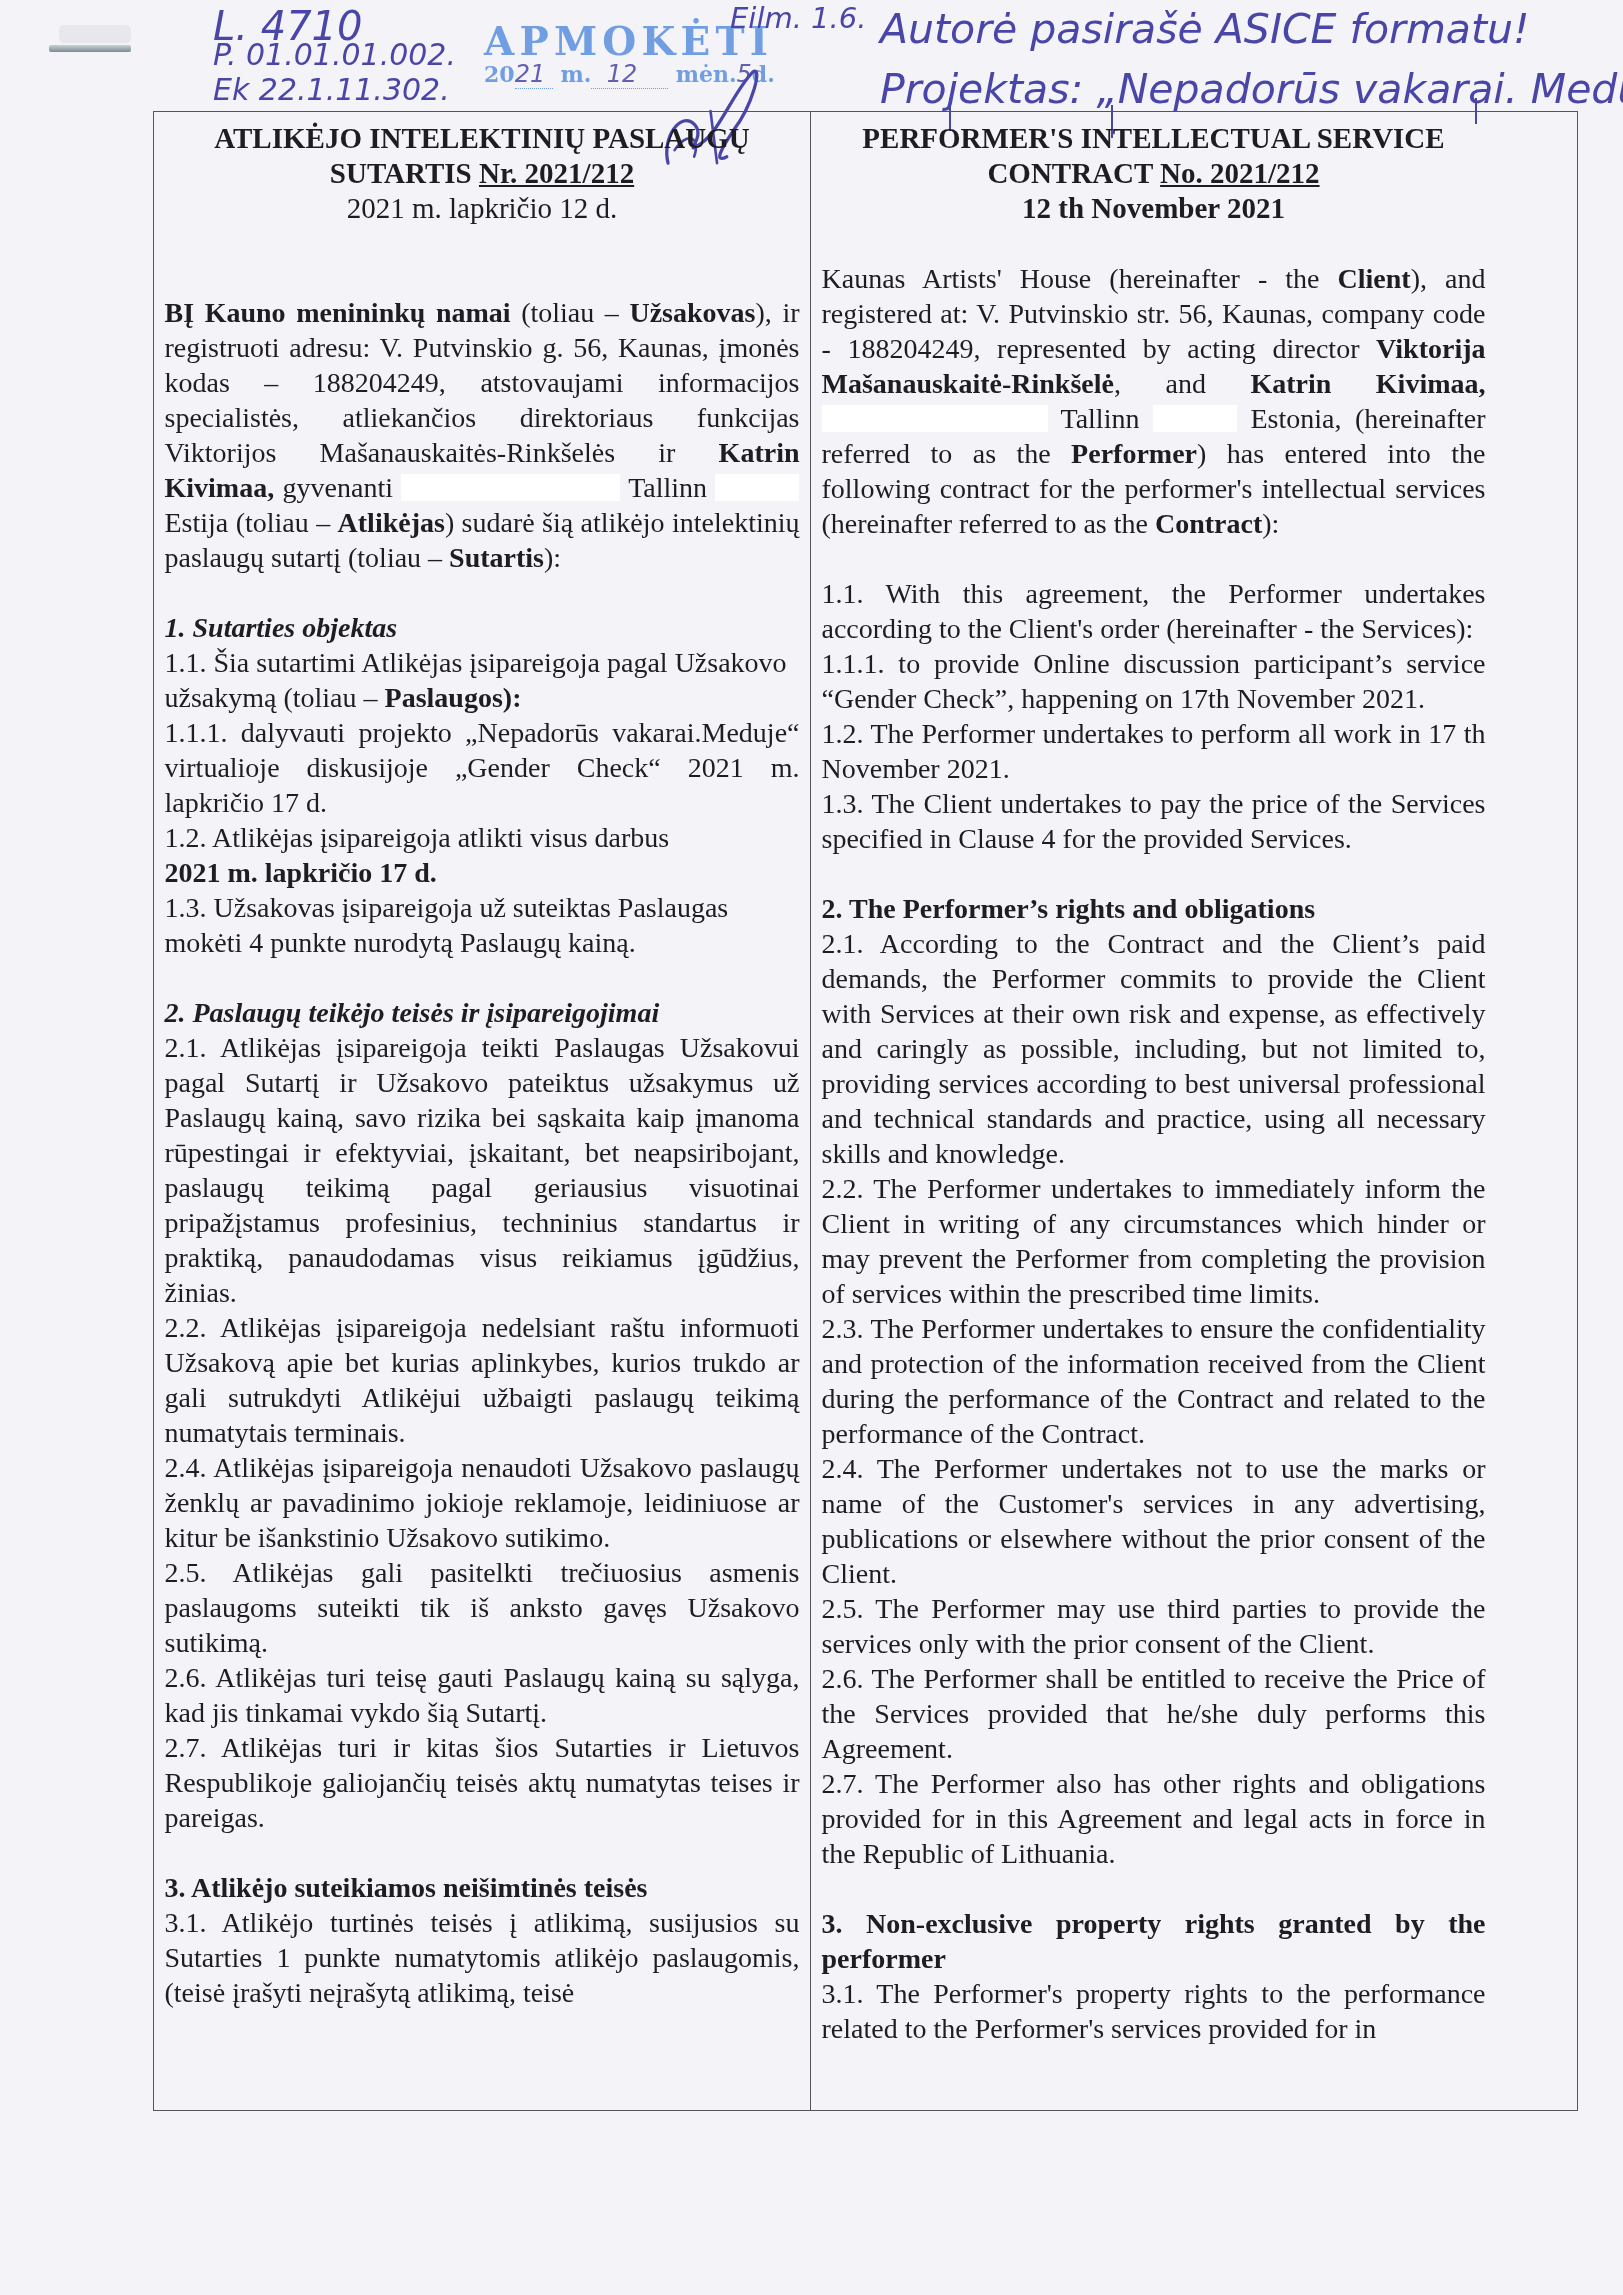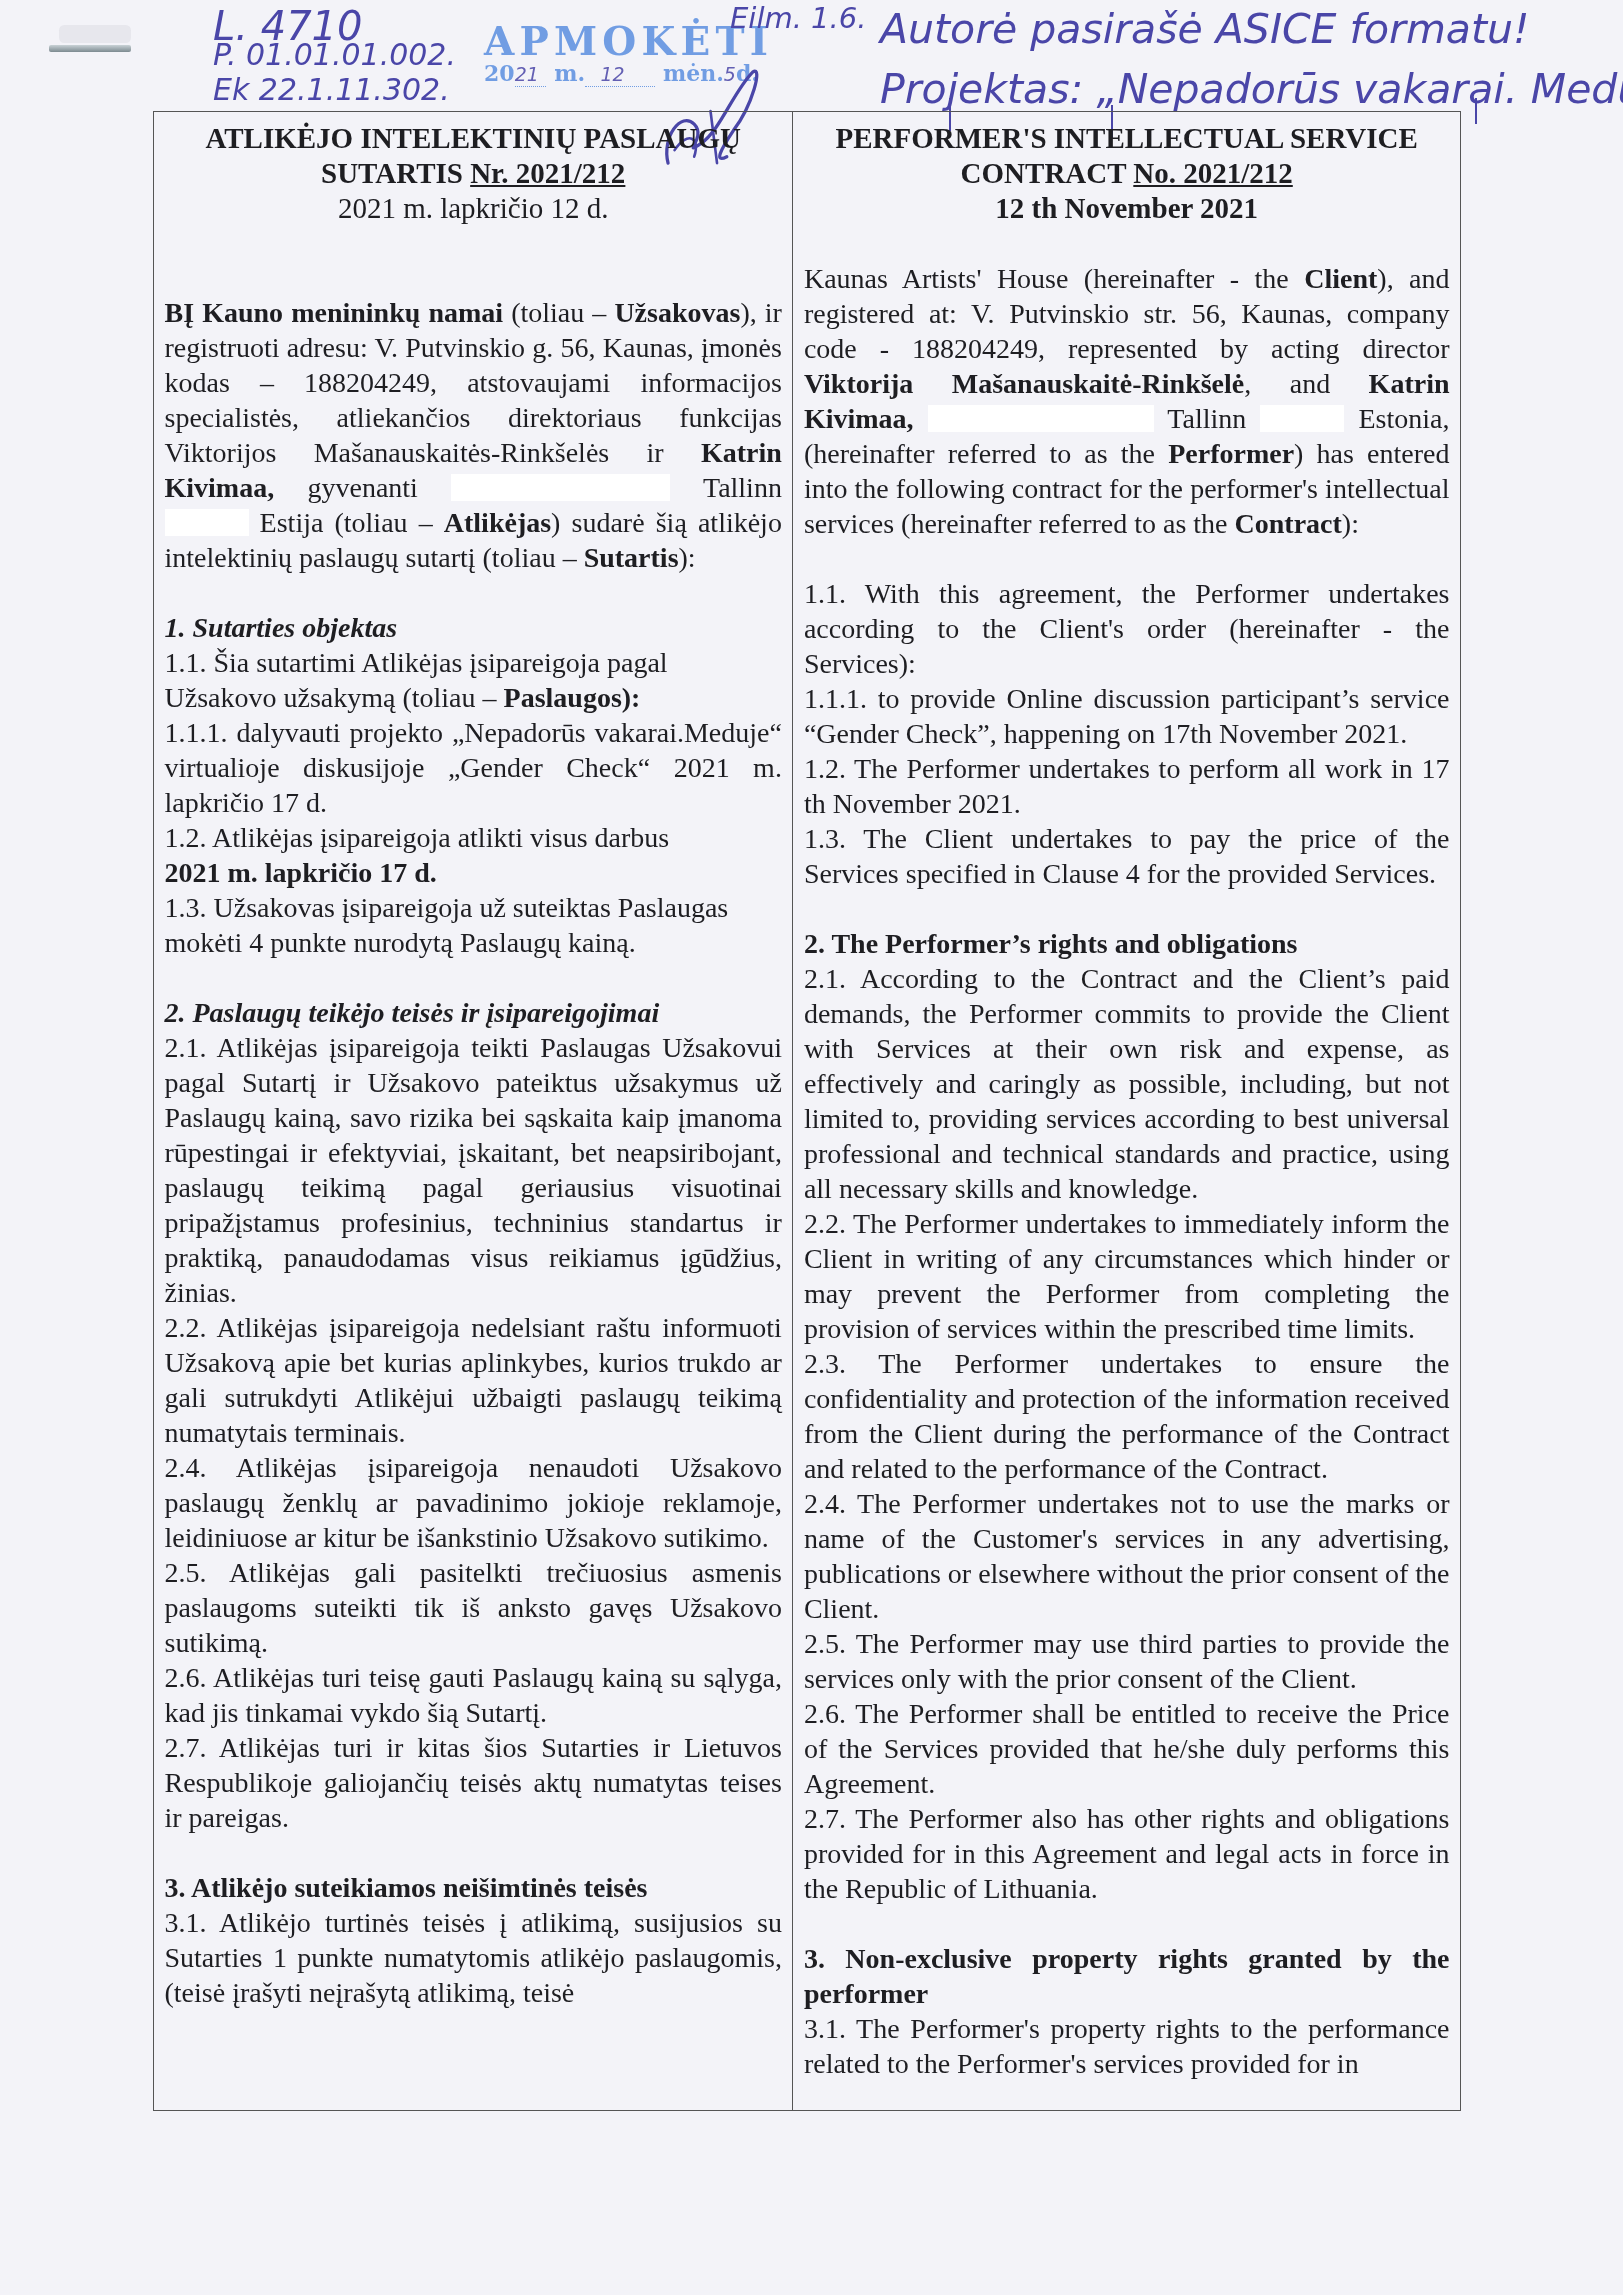--- a/index.html
+++ b/index.html
@@ -11,24 +11,24 @@
   }
   .hand { position:absolute; font-family:"DejaVu Sans", sans-serif; color:#4a46a8; font-style:italic; white-space:nowrap; }
   .staple { position:absolute; left:49px; top:25px; width:85px; height:33px; }
   .staple .bar { position:absolute; left:0; top:19.6px; width:82px; height:7.9px; background:linear-gradient(#c9d2d6,#7c8a90); border-radius:2px; }
   .staple .hole { position:absolute; left:9.8px; top:0; width:72px; height:18.3px; background:#e4e4ea; border-radius:5.2px; opacity:.8; }
 
   .stamp { position:absolute; color:#5b8fe0; font-family:"DejaVu Serif", serif; font-weight:bold; white-space:nowrap; opacity:.85; }
   .stamp-title { left:484px; top:11.8px; font-size:39px; letter-spacing:5.2px;margin-top:6px; }
   .stamp-date { left:484px; top:60px; font-size:22px; }
   .stamp-date .blank { display:inline-block; border-bottom:1.3px dotted #5b8fe0; }
-  .stamp-hand { color:#4a46a8; font-family:"DejaVu Sans", sans-serif; font-style:italic; font-weight:normal; font-size:19px; }
+  .stamp-hand { color:#4a46a8; font-family:"DejaVu Sans", sans-serif; font-style:italic; font-weight:normal; font-size:24px; }
 
   .table {
-    position:absolute; left:153px; top:111px; width:1308px; height:2000px;
+    position:absolute; left:153px; top:111px; width:1425px; height:2000px;
     border:1.3px solid #555; box-sizing:border-box;
     display:flex;
   }
   .col { box-sizing:border-box; padding:9.2px 10.5px 0 10.5px; font-size:28px; line-height:35px; overflow:hidden; }
   .col-lt { width:657px; border-right:1.3px solid #555; }
   .col-en { width:685px; }
   .title { text-align:center; font-weight:bold; font-size:29px; line-height:35px; }
   .title u { text-decoration:underline; }
   .sub { text-align:center; font-size:29px; line-height:35px; }
   .sub.b { font-weight:bold; }

